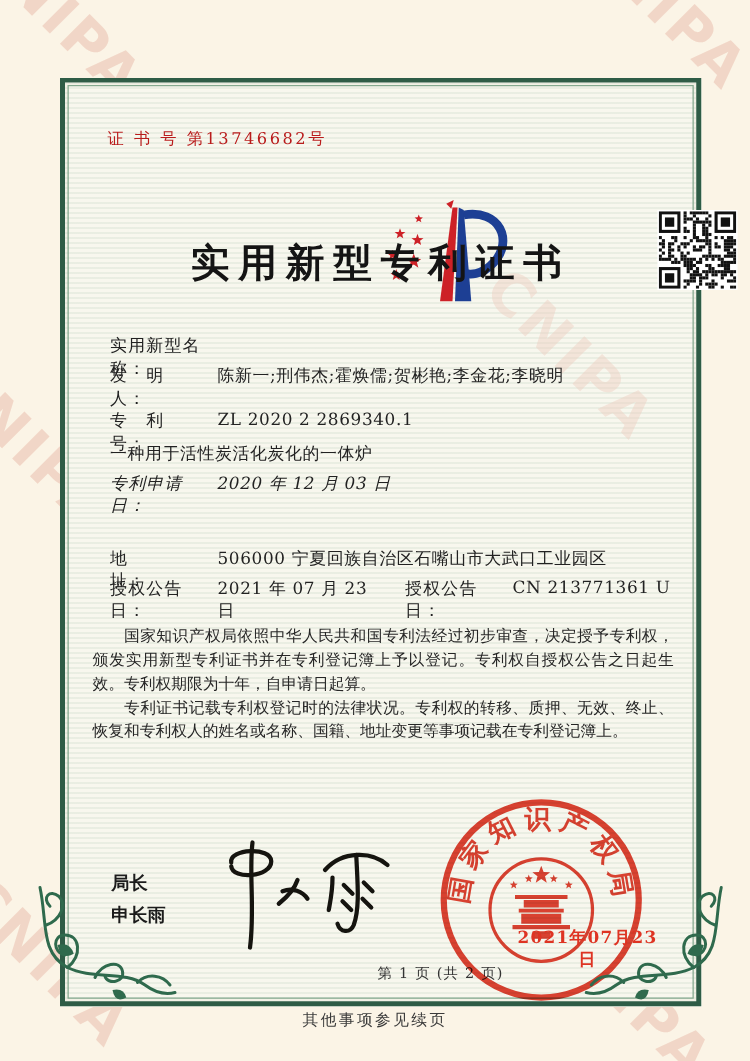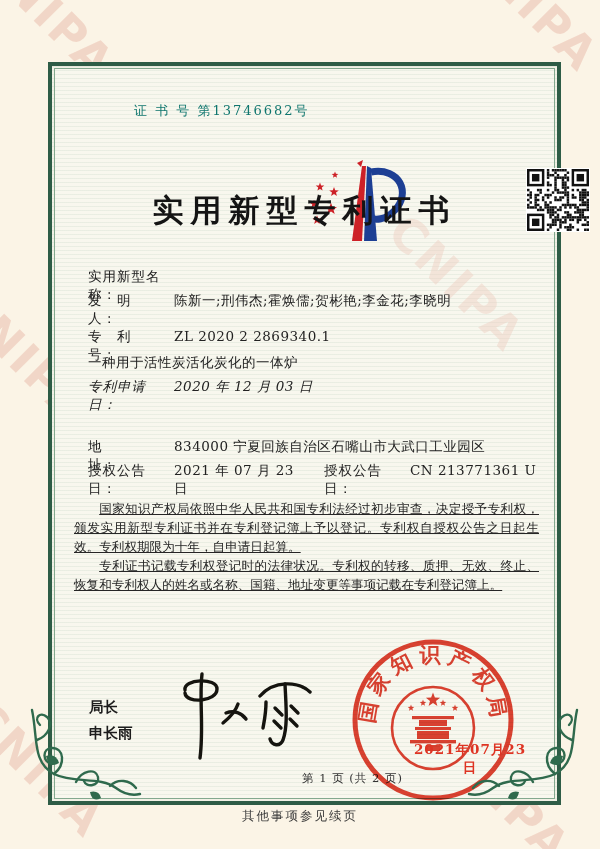--- a/index.html
+++ b/index.html
@@ -16,30 +16,30 @@
   
   #frame{position:absolute;left:48px;top:62px;width:505px;height:735px;
          background:#f8f7ee;border:4px solid #2e5c46;
          box-shadow:inset 0 0 0 2px #f2f1e6,inset 0 0 0 3px #84a98f;
          z-index:1;}
   #guilloche{position:absolute;left:0;top:0;right:0;bottom:0;
      background:repeating-linear-gradient(180deg,rgba(120,165,135,0.14) 0 1px,transparent 1px 4px);
      opacity:.8;}
   .content{position:absolute;z-index:3;}
 
-  .certno{left:34px;top:36px;font-size:13px;letter-spacing:2px;color:#0f766e;margin-left:48px;}
+  .certno{left:34px;top:36px;font-size:13px;letter-spacing:2px;color:#b91c1c;}
   .title{left:0;top:124px;width:100%;text-align:center;font-size:31px;font-weight:600;
          letter-spacing:7px;color:#141414;}
 
   .row{position:absolute;left:36px;display:flex;font-size:13.5px;color:#222;z-index:3;}
   .row .lbl{width:86px;flex:0 0 86px;letter-spacing:1px;}
   .row .val{letter-spacing:0.5px;}
   .paras{position:absolute;left:22px;top:433px;width:465px;z-index:3;
          font-size:12.6px;line-height:19px;color:#262626;text-align:justify;}
-  .paras p{margin:0;text-indent:2em;text-decoration:underline;}
+  .paras p{margin:0;text-indent:2em;}
 
   .commish{position:absolute;left:37px;top:628px;z-index:3;
      font-family:"DejaVu Sans","Liberation Sans",sans-serif;
      font-size:14.5px;font-weight:bold;color:#1c1c1c;line-height:26px;}
 
   #signature{position:absolute;left:110px;top:600px;z-index:3;}
   #seal{position:absolute;left:297px;top:570px;z-index:4;mix-blend-mode:multiply;opacity:.93;}
   .sealdate{position:absolute;left:24px;top:675px;width:120px;text-align:center;z-index:5;
      font-size:13.5px;color:#de3423;letter-spacing:1px;font-weight:bold;}
   .pageno{position:absolute;left:0;top:705px;width:100%;text-align:center;z-index:3;
@@ -330,21 +330,21 @@
     <div class="row" style="top:262px;">
       <span class="lbl">专　利　号：</span>
       <span class="val">ZL 2020 2 2869340.1</span>
     </div>
     <div class="row" style="top:312px;font-style:italic;">
       <span class="lbl">专利申请日：</span>
       <span class="val">2020 年 12 月 03 日</span>
     </div>
     <div class="row" style="top:372px;">
       <span class="lbl">地　　　址：</span>
-      <span class="val">834000 宁夏回族自治区石嘴山市大武口工业园区</span>
+      <span class="val">506000 宁夏回族自治区石嘴山市大武口工业园区</span>
     </div>
     <div class="row" style="top:396px;">
       <span class="lbl">授权公告日：</span>
       <span class="val" style="width:128px">2021 年 07 月 23 日</span>
       <span class="lbl" style="width:86px;margin-left:22px">授权公告日：</span>
       <span class="val">CN 213771361 U</span>
     </div>
 
     <div class="paras">
       <p>国家知识产权局依照中华人民共和国专利法经过初步审查，决定授予专利权，颁发实用新型专利证书并在专利登记簿上予以登记。专利权自授权公告之日起生效。专利权期限为十年，自申请日起算。</p>

